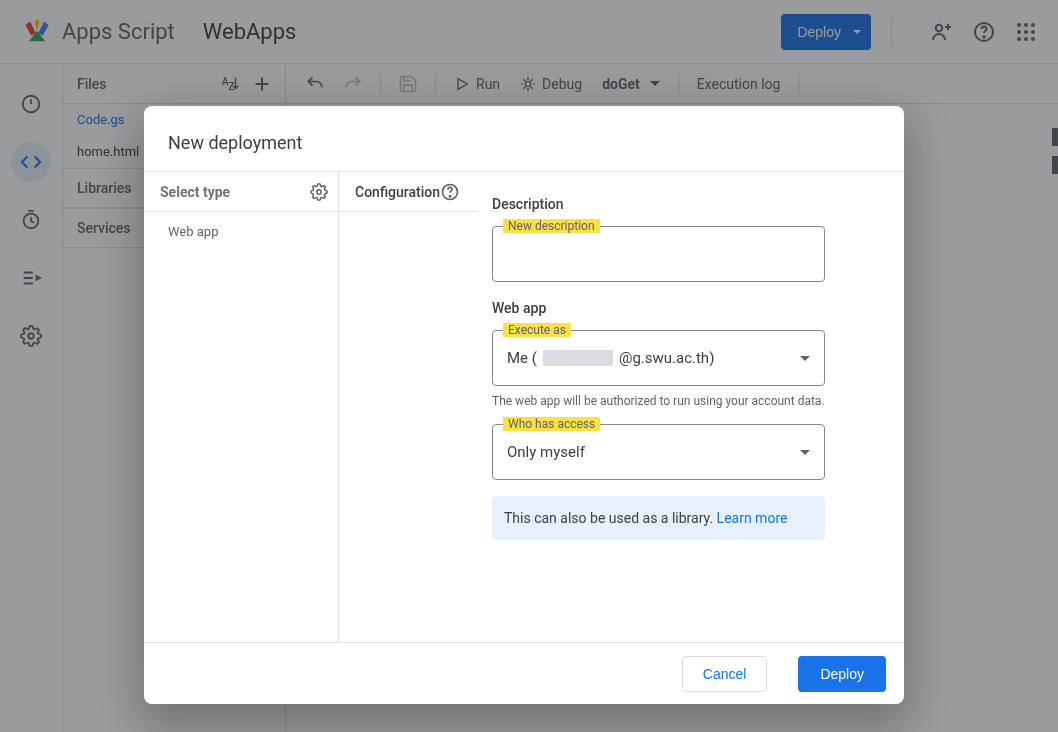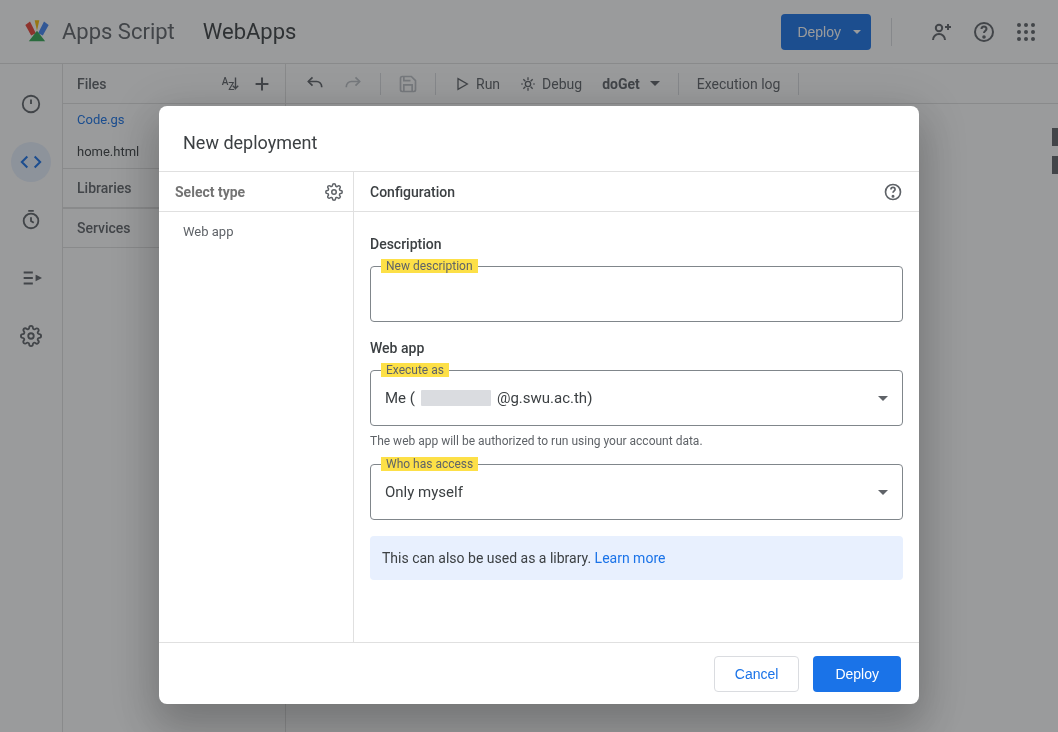--- a/index.html
+++ b/index.html
@@ -71,51 +71,51 @@
   .tb-select { display:flex;align-items:center;gap:10px;padding:0 8px;height:34px;cursor:pointer;font-weight:bold;}
   .tb-select .caret-down{border-top:5px solid #5f6368;border-left:5px solid transparent;border-right:5px solid transparent;width:0;height:0;}
   .editor-body { flex:1; background:#fff; position:relative;}
   .ln-marker { position:absolute; right:0; top:24px; width:6px;height:18px;background:#5f6368;}
   .ln-marker2 { position:absolute; right:0; top:52px; width:6px;height:18px;background:#5f6368;}
 
   
   .scrim { position:absolute; inset:0; background:rgba(32,33,36,0.45); }
   .dialog {
     position:absolute;
-    left:159px; top:106px;
+    left:144px; top:106px;
     width:760px; height:598px;
     background:#fff; border-radius:8px;
     box-shadow: 0 24px 38px 3px rgba(0,0,0,0.14), 0 9px 46px 8px rgba(0,0,0,0.12);
     display:flex; flex-direction:column;
     overflow:hidden;
   }
   .dialog-title { padding: 26px 24px 18px 24px; font-size:18px; color:#3c4043; font-weight:400; border-bottom:1px solid #e0e0e0;}
   .dialog-body { flex:1; display:flex; }
   .dialog-left { width:195px; border-right:1px solid #e0e0e0; }
   .dlg-left-header { height:40px;border-bottom:1px solid #e0e0e0;display:flex;align-items:center;padding:0 10px 0 16px;font-size:14px;font-weight:700;color:#737373;}
   .dlg-left-header .spc{flex:1;}
   .dlg-left-header svg{width:18px;height:18px;color:#5f6368;cursor:pointer;}
   .dlg-type-item { padding:12px 24px; font-size:13px; color:#5f6368;}
-  .dialog-right { flex:1; display:flex;flex-direction:column;}
+  .dialog-right { flex:1; display:flex;flex-direction:row;}
   .dlg-right-header { height:40px;border-bottom:1px solid #e0e0e0;display:flex;align-items:center;padding:0 16px;font-size:14px;font-weight:500;color:#3c4043;}
   .dlg-right-header .spc{flex:1;}
   .dlg-right-header svg{width:20px;height:20px;color:#5f6368;cursor:pointer;}
   .dlg-form { padding:18px 16px; overflow-y:auto; }
   .dlg-section-label { font-size:14px; font-weight:500; color:#3c4043; margin-bottom:14px; margin-top:6px;}
   .outlined-field { position:relative; border:1px solid #80868b; border-radius:4px; height:56px; display:flex;align-items:center;padding:0 14px; margin-bottom:12px;}
   .outlined-field input { border:none;outline:none;font-size:15px;color:#3c4043;width:100%;background:transparent;font-family:inherit;}
   .outlined-field .float-label { position:absolute; top:-8px; left:10px; background:#fde047; padding:0 5px; font-size:12px; color:#5f6368;}
   .outlined-field .drop-caret { margin-left:auto; border-top:5px solid #5f6368;border-left:5px solid transparent;border-right:5px solid transparent;width:0;height:0;}
   .outlined-field .value-text { font-size:15px;color:#3c4043; display:flex;align-items:center;gap:4px;}
   .helper-text { font-size:12px;color:#5f6368;margin-bottom:16px;margin-top:-4px;}
   .info-bar { background:#e8f0fe; border-radius:4px; padding:14px 12px; font-size:14px; color:#3c4043; margin-top:16px;}
   .info-bar a { color:#1a73e8; text-decoration:none; cursor:pointer;}
   .redact { display:inline-block; width:70px;height:16px;background:#dadce0;border-radius:1px;vertical-align:middle;margin:0 2px;}
 
-  .dialog-footer { height:62px;border-top:1px solid #e0e0e0;display:flex;align-items:center;justify-content:flex-end;padding:0 18px;gap:14px;}
+  .dialog-footer { height:62px;border-top:1px solid #e0e0e0;display:flex;align-items:center;justify-content:flex-end;padding:0 18px;gap:31px;}
   .btn-text { background:#fff;border:1px solid #dadce0;color:#1a73e8;border-radius:4px;padding:0 20px;height:36px;font-size:14px;font-weight:500;cursor:pointer;}
   .btn-primary { background:#1a73e8;border:none;color:#fff;border-radius:4px;padding:0 22px;height:36px;font-size:14px;font-weight:500;cursor:pointer;}
 </style>
 </head>
 <body>
 
 <div class="header">
   <div class="logo">
     <svg viewBox="0 0 24 24">
         <path fill="#ea4335" d="M6 3l5 10-4 2L2 6z"></path>

